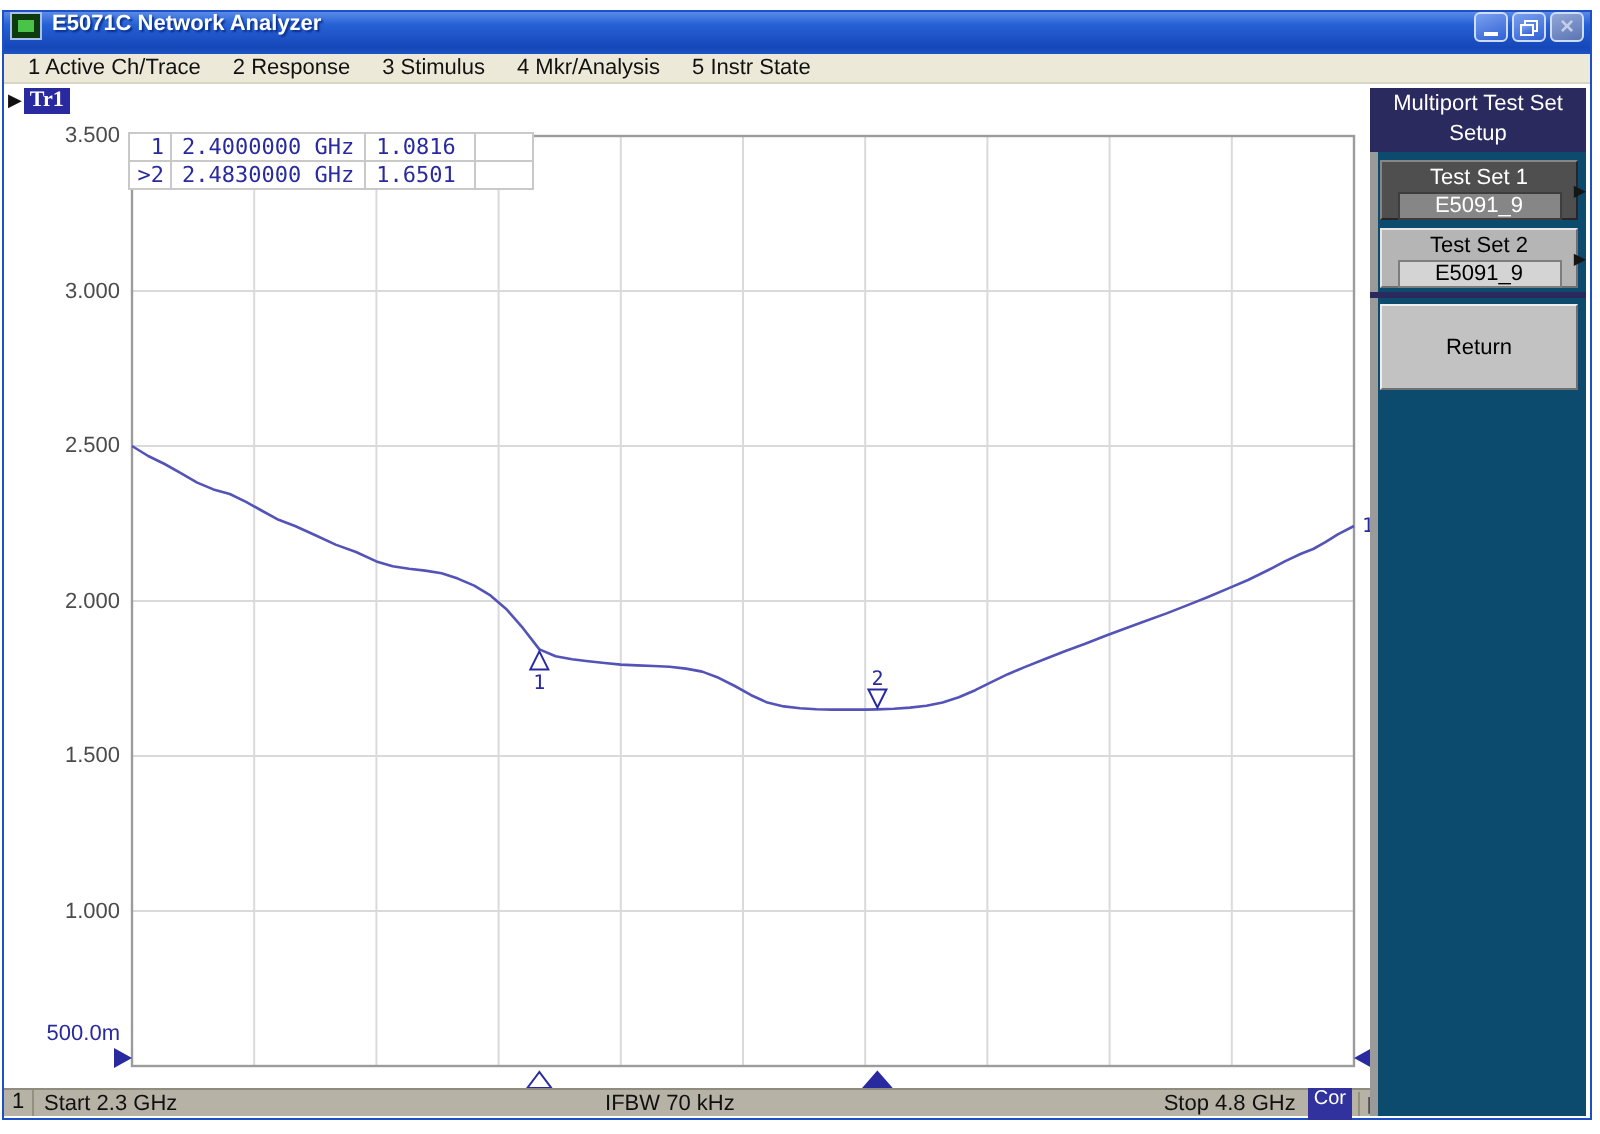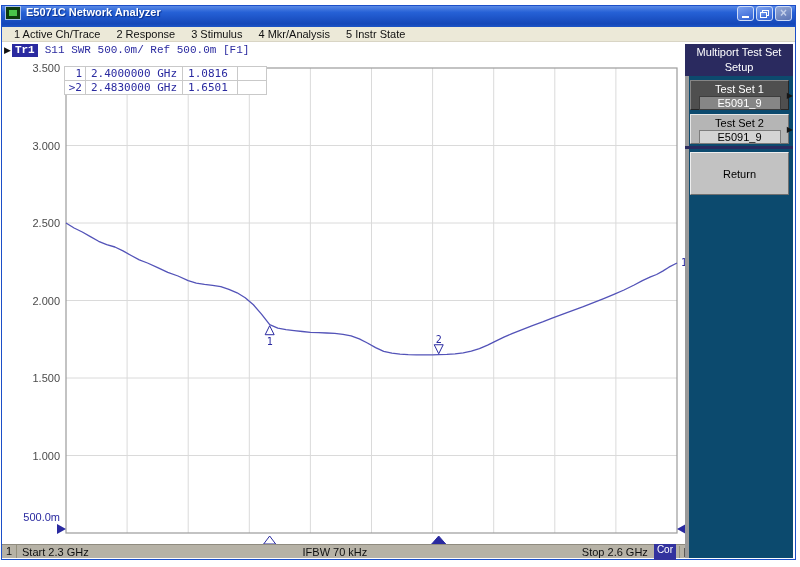--- a/index.html
+++ b/index.html
@@ -1,18 +1,18 @@
 <!DOCTYPE html>
 <html><head>
 <meta charset="utf-8">
 <style>
   html,body{margin:0;padding:0}
   body{width:800px;height:567px;position:relative;background:#fff;
        font-family:"Liberation Sans",sans-serif;overflow:hidden}
-  .mono{font-family:Liberation Mono, monospace}
+  .mono{font-family:Liberation Serif, serif}
 
   #window{position:absolute;left:2px;top:6px;width:793px;height:553px;
           box-shadow:0 0 0 1px #1c4fc8;background:#fff}
 
   
   #titlebar{position:absolute;left:0;top:0;width:100%;height:21px;box-sizing:border-box;
     background:linear-gradient(180deg,#5a8ae6 0%,#2661d6 30%,#1547b8 85%,#1d54c6 100%);
     display:flex;align-items:flex-start;padding:0 3px}
   #app-icon{width:14px;height:12px;background:#0d3b0d;border:1px solid #a9c1ea;
     display:flex;align-items:center;justify-content:center;flex:0 0 auto}
@@ -122,21 +122,20 @@
       <span class="menu-item">3 Stimulus</span>
       <span class="menu-item">4 Mkr/Analysis</span>
       <span class="menu-item">5 Instr State</span>
     </div>
 
   <div id="content">
 
     <div id="trace-status">
       <span class="tr-pointer">▶</span>
       <span class="tr-badge mono">Tr1</span>
-      <span class="tr-def mono">S11 SWR 500.0m/ Ref 500.0m [F1]</span>
     </div>
 
     <div id="ylabels">
         <div class="ylab" style="top: 19px;">3.500</div>
         <div class="ylab" style="top: 96.5px;">3.000</div>
         <div class="ylab" style="top: 174px;">2.500</div>
         <div class="ylab" style="top: 251.5px;">2.000</div>
         <div class="ylab" style="top: 329px;">1.500</div>
         <div class="ylab" style="top: 406.5px;">1.000</div>
         <div class="ylab accent" style="top: 468px;">500.0m</div>
@@ -186,21 +185,21 @@
             <td class="c-val">1.6501</td>
             <td class="c-pad"></td>
           </tr>
         </tbody>
       </table>
 
     <div id="status-bar">
       <span id="sb-ch">1</span>
       <span id="sb-start">Start 2.3 GHz</span>
       <span id="sb-ifbw">IFBW 70 kHz</span>
-      <span id="sb-stop">Stop 2.6 GHz</span>
+      <span id="sb-stop">Stop 4.8 GHz</span>
       <span class="cor">Cor</span>
       <span class="sb-tail">|</span>
     </div>
 
     <div id="sidebar">
       <div id="sb-scroll"></div>
       <div id="sk-title">Multiport Test Set Setup</div>
       <div id="sk-buttons">
           <button class="softkey sk-dark" style="top: 36px; height: 30px;">
             <div class="sk-label">Test Set 1</div>

